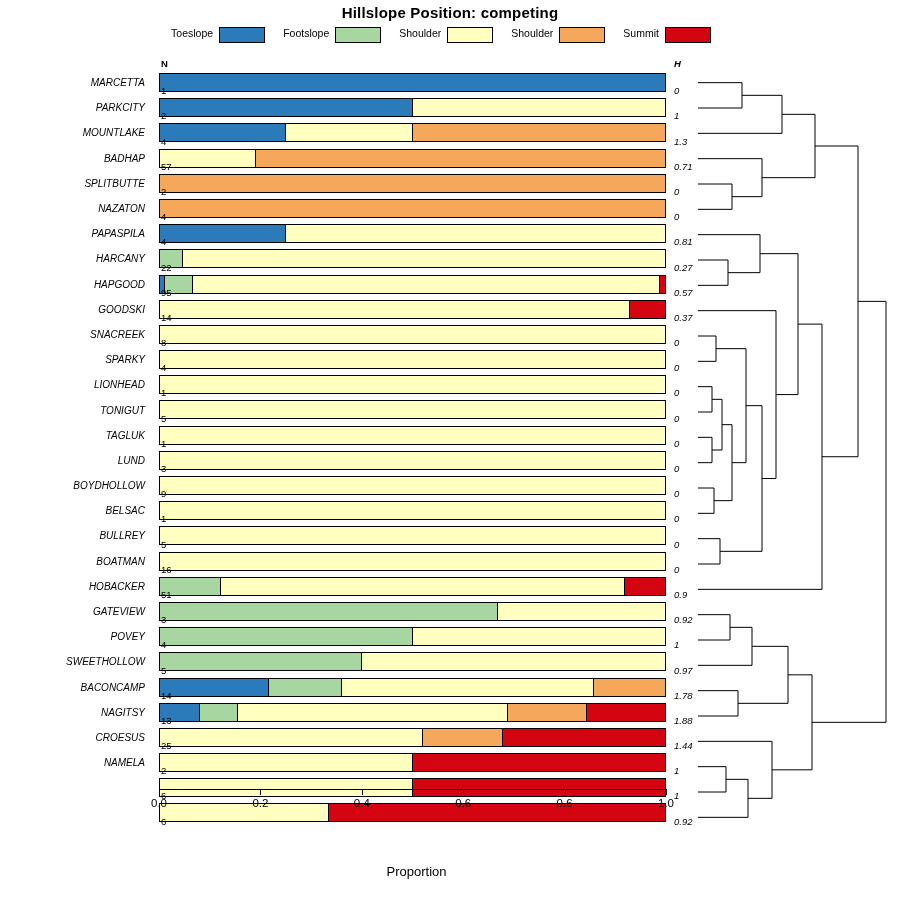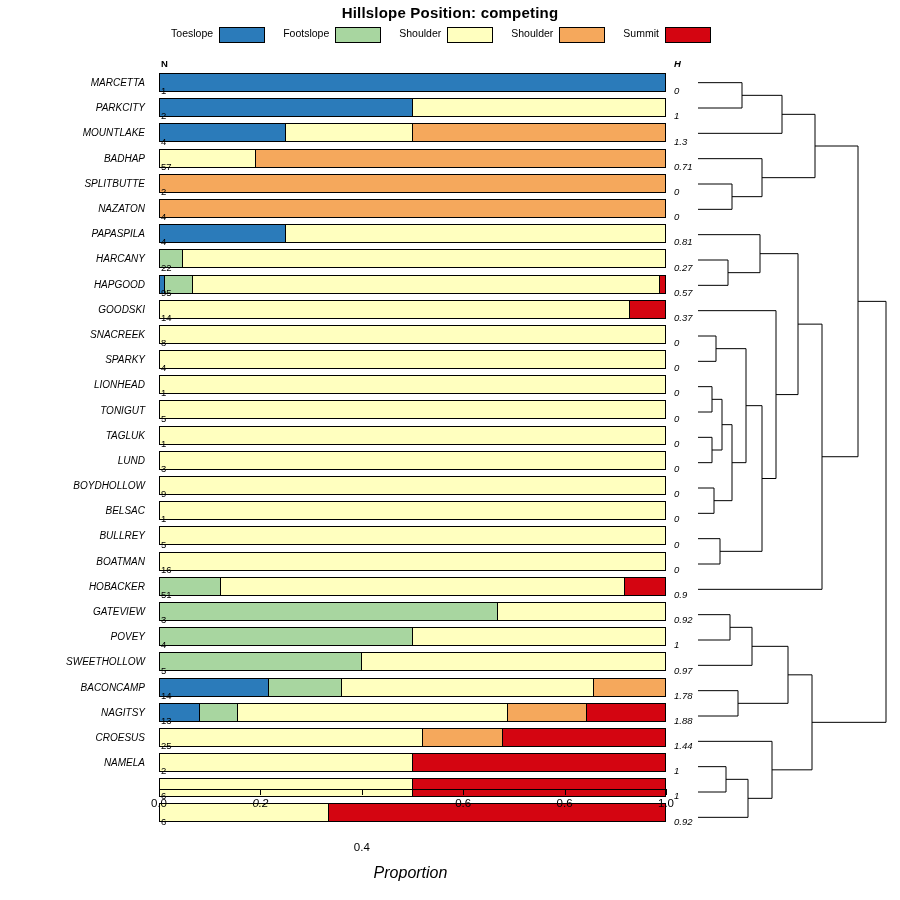--- a/index.html
+++ b/index.html
@@ -155,26 +155,25 @@
   }
   .tick-label {
     position: absolute;
     top: 8px;
     font-size: 11.5px;
     transform: translateX(-50%);
     white-space: nowrap;
   }
   .axis-title {
     position: absolute;
-    left: 157px;
+    left: 163px;
     top: 864px;
     width: 507px;
     text-align: center;
-    font-size: 16px;
-    font-style: italic;
+    font-size: 13px;
   }
   
   .dendro {
     position: absolute;
     left: 690px;
     top: 70px;
     width: 205px;
     height: 760px;
   }
 </style>
@@ -479,23 +478,23 @@
         <div class="n-inner">6</div>
         <div class="h-label">0.92</div>
       </div>
     </div>
 
   <div class="axis" id="axis">
     <div class="axis-line"></div>
   <div class="tick" style="left: 0px;"></div>
       <div class="tick-label" style="left: 0px;">0.0</div>
       <div class="tick" style="left: 101.4px;"></div>
-      <div class="tick-label" style="left: 101.4px; font-style: italic;">0.2</div>
+      <div class="tick-label" style="left: 101.4px;">0.2</div>
       <div class="tick" style="left: 202.8px;"></div>
-      <div class="tick-label" style="left: 202.8px; margin-top: 44px;">0.4</div>
+      <div class="tick-label" style="left: 202.8px;">0.4</div>
       <div class="tick" style="left: 304.2px;"></div>
       <div class="tick-label" style="left: 304.2px;">0.6</div>
       <div class="tick" style="left: 405.6px;"></div>
       <div class="tick-label" style="left: 405.6px;">0.6</div>
       <div class="tick" style="left: 507px;"></div>
       <div class="tick-label" style="left: 507px;">1.0</div>
     </div>
   <div class="axis-title">Proportion</div>
 
   <svg class="dendro" id="dendro" viewBox="0 0 205 760" preserveAspectRatio="none">

